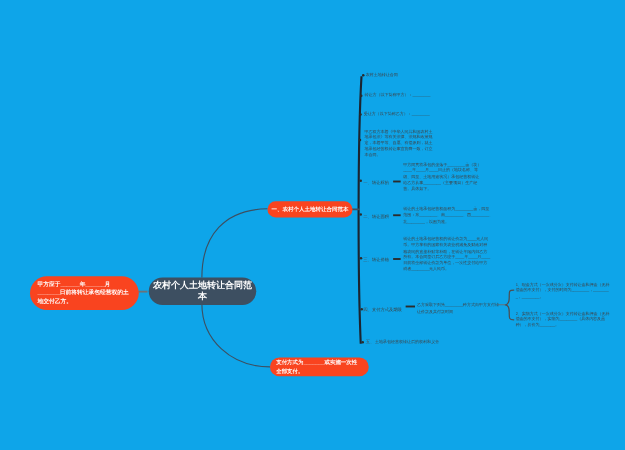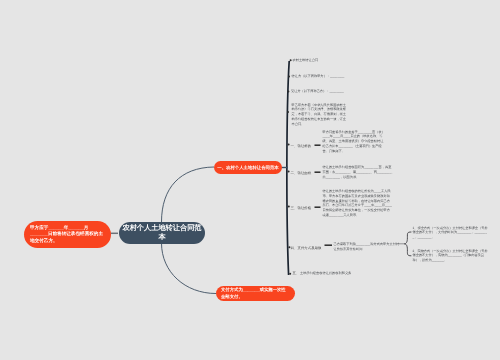--- a/index.html
+++ b/index.html
@@ -1,19 +1,19 @@
 <!DOCTYPE html>
 <html><head>
 <meta charset="utf-8">
 <style>
   html,body{margin:0;padding:0;}
   body{width:500px;height:360px;background:#ffffff;
        -webkit-font-smoothing:antialiased;text-rendering:geometricPrecision;
        font-family:"Liberation Sans",sans-serif;overflow:hidden;}
-  #stage{position:relative;width:500px;height:360px;background:#e5e5e5;}
+  #stage{position:relative;width:500px;height:360px;background:#0ea5e9;}
   svg#links{position:absolute;left:0;top:0;width:500px;height:360px;}
 
   .node{position:absolute;box-sizing:border-box;}
 
   .root-node{
     left:119px;top:221.5px;width:86px;height:22px;
     background:#3d4f61;color:#ffffff;border-radius:11px;
     display:flex;align-items:center;justify-content:center;text-align:center;
     font-size:7.2px;line-height:8.6px;font-weight:700;
     padding:0 2.5px;

